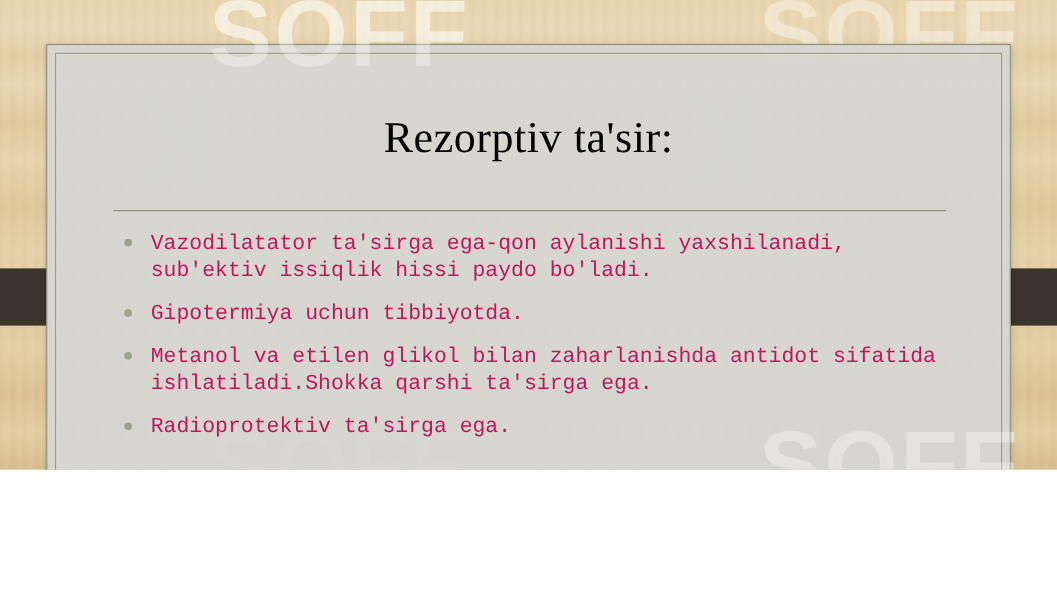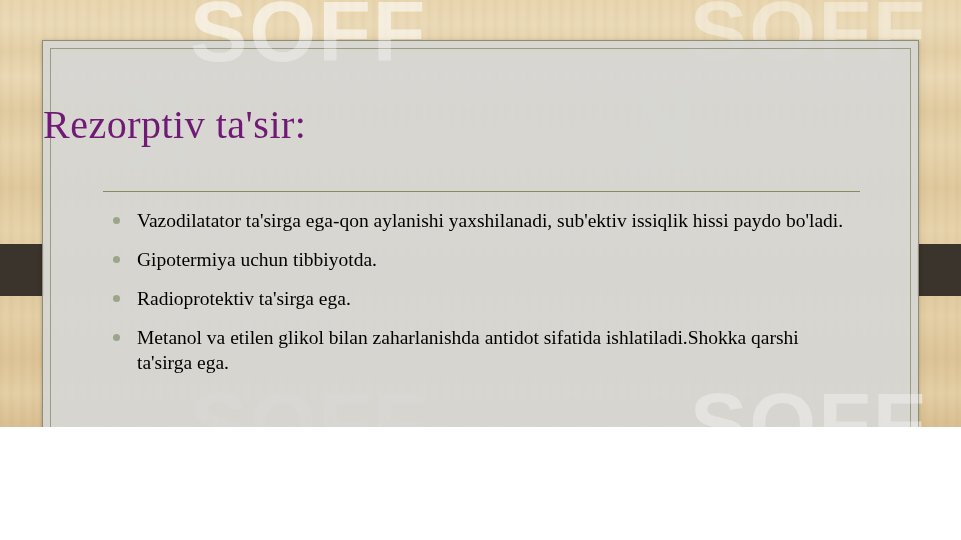--- a/index.html
+++ b/index.html
@@ -101,43 +101,45 @@
     bottom: 7px;
     border: 1px solid #9a9c80;
     box-sizing: border-box;
   }
 
   .title {
     position: absolute;
     left: 0;
     right: 0;
     top: 60px;
+    text-align: center;
     font-size: 40px;
-    color: #701a75;
+    color: #000000;
     font-family: "Liberation Serif", serif;
     letter-spacing: 0.5px;
   }
 
   .title-rule {
     position: absolute;
     left: 60px;
     right: 58px;
     top: 150px;
     height: 1px;
     background: #8a8a60;
   }
 
   .bullets {
     position: absolute;
     left: 62px;
     right: 60px;
     top: 168px;
     font-size: 19.5px;
-    color: #000000;
+    color: #be185d;
     line-height: 1.28;
+    font-family: Liberation Mono, monospace;
   }
   .bullet {
     position: relative;
     padding-left: 32px;
     margin-bottom: 14px;
   }
   .bullet .dot {
     position: absolute;
     left: 8px;
     top: 8px;
@@ -186,25 +188,25 @@
       <div class="bullet">
         <span class="dot"></span>
         <span class="txt">Vazodilatator ta'sirga ega-qon aylanishi yaxshilanadi, sub'ektiv issiqlik hissi paydo bo'ladi.</span>
       </div>
       <div class="bullet">
         <span class="dot"></span>
         <span class="txt"> Gipotermiya uchun tibbiyotda.</span>
       </div>
       <div class="bullet">
         <span class="dot"></span>
+        <span class="txt">Metanol va etilen glikol bilan zaharlanishda antidot sifatida ishlatiladi.Shokka qarshi ta'sirga ega.</span>
+      </div>
+      <div class="bullet">
+        <span class="dot"></span>
         <span class="txt">Radioprotektiv ta'sirga ega.</span>
-      </div>
-      <div class="bullet">
-        <span class="dot"></span>
-        <span class="txt">Metanol va etilen glikol bilan zaharlanishda antidot sifatida ishlatiladi.Shokka qarshi ta'sirga ega.</span>
       </div>
     </div>
   </div>
 
   <div class="wm-layer-front">
     <div class="wm" style="left:190px; top:-18px; color:rgba(255,255,255,0.30);">SOFF</div>
     <div class="wm" style="left:690px; top:374px; color:rgba(255,255,255,0.30);">SOFF</div>
   </div>
 </div>
 

